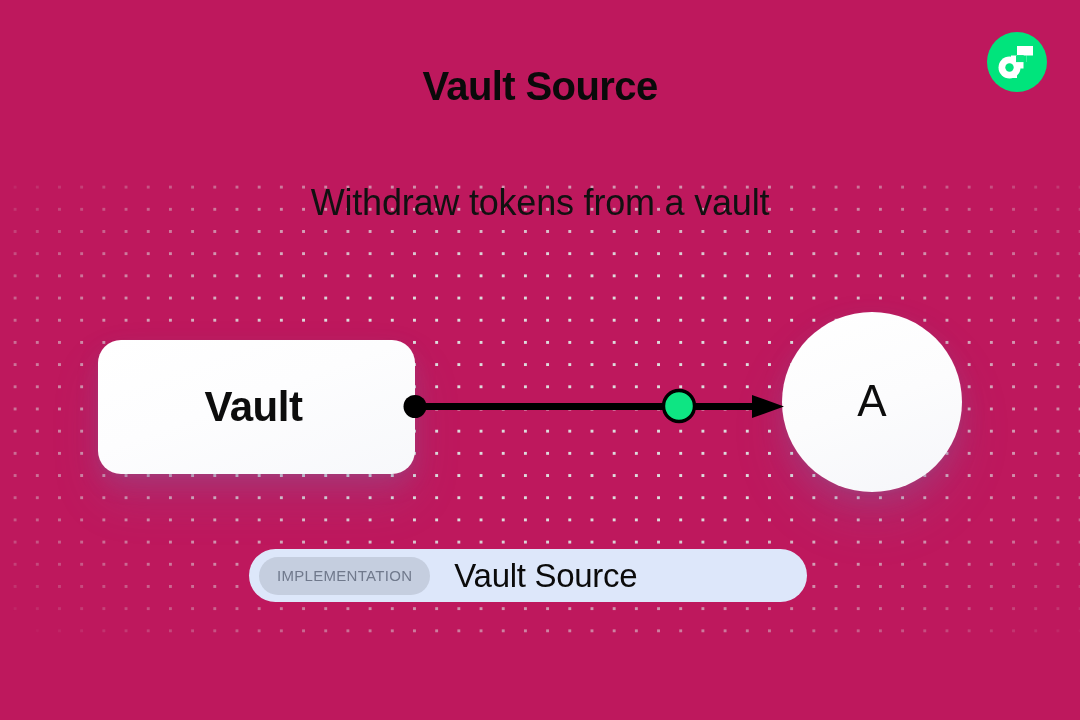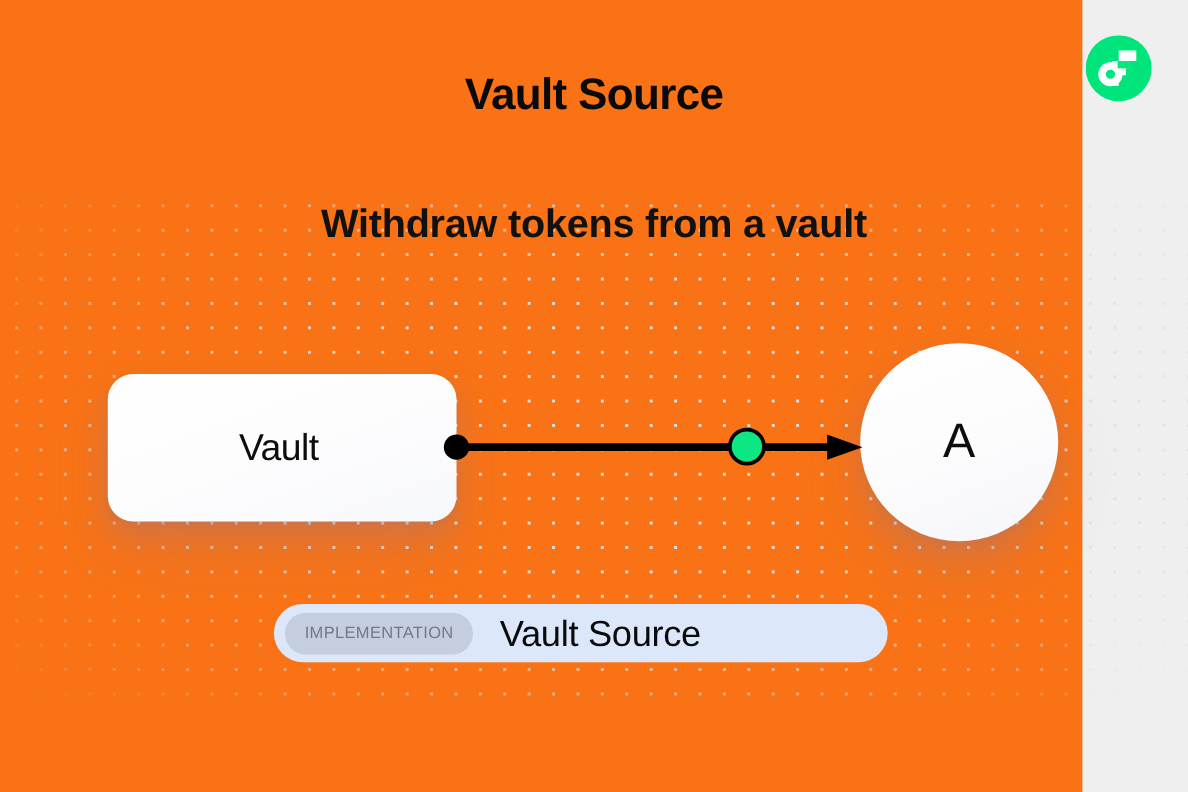--- a/index.html
+++ b/index.html
@@ -6,22 +6,22 @@
 
   html, body {
     width:1080px; height:720px;
     overflow:hidden;
     background:#efefef;
     font-family:"Liberation Sans", sans-serif;
   }
 
   #stage {
     position:relative;
-    width:984px; height:720px;
-    background:#f97316;
+    width:1080px; height:720px;
+    background:#be185d;
   }
 
   
   #dot-grid {
     position:absolute;
     left:0; top:170px;
     width:1080px; height:470px;
     background-image:radial-gradient(#dcdcdc 1.6px, transparent 1.7px);
     background-size:22.2px 22.2px;
     background-position:4px 6px;
@@ -49,21 +49,21 @@
     font-size:40px;
     font-weight:700;
     letter-spacing:-0.6px;
     color:#0a0a0a;
   }
   #subtitle {
     position:absolute;
     left:0; top:182px; width:1080px;
     text-align:center;
     font-size:36px;
-    font-weight:700;
+    font-weight:400;
     letter-spacing:-0.2px;
     color:#111111;
   }
 
   
   #diagram { position:absolute; left:0; top:0; width:1080px; height:720px; }
 
   .node-vault {
     position:absolute;
     left:98px; top:340px;
@@ -72,22 +72,22 @@
     border-radius:23px;
     box-shadow:
       0 2px 4px rgba(120,125,165,0.10),
       0 10px 22px rgba(118,124,170,0.18),
       0 26px 48px rgba(120,126,180,0.16);
     display:flex;
     align-items:center;
     justify-content:center;
   }
   .node-vault .node-label {
-    font-size:34px;
-    font-weight:400;
+    font-size:42px;
+    font-weight:700;
     letter-spacing:-0.5px;
     color:#0d0d0d;
     transform:translateX(-3px);
   }
 
   .node-a {
     position:absolute;
     left:782px; top:312px;
     width:180px; height:180px;
     border-radius:50%;

